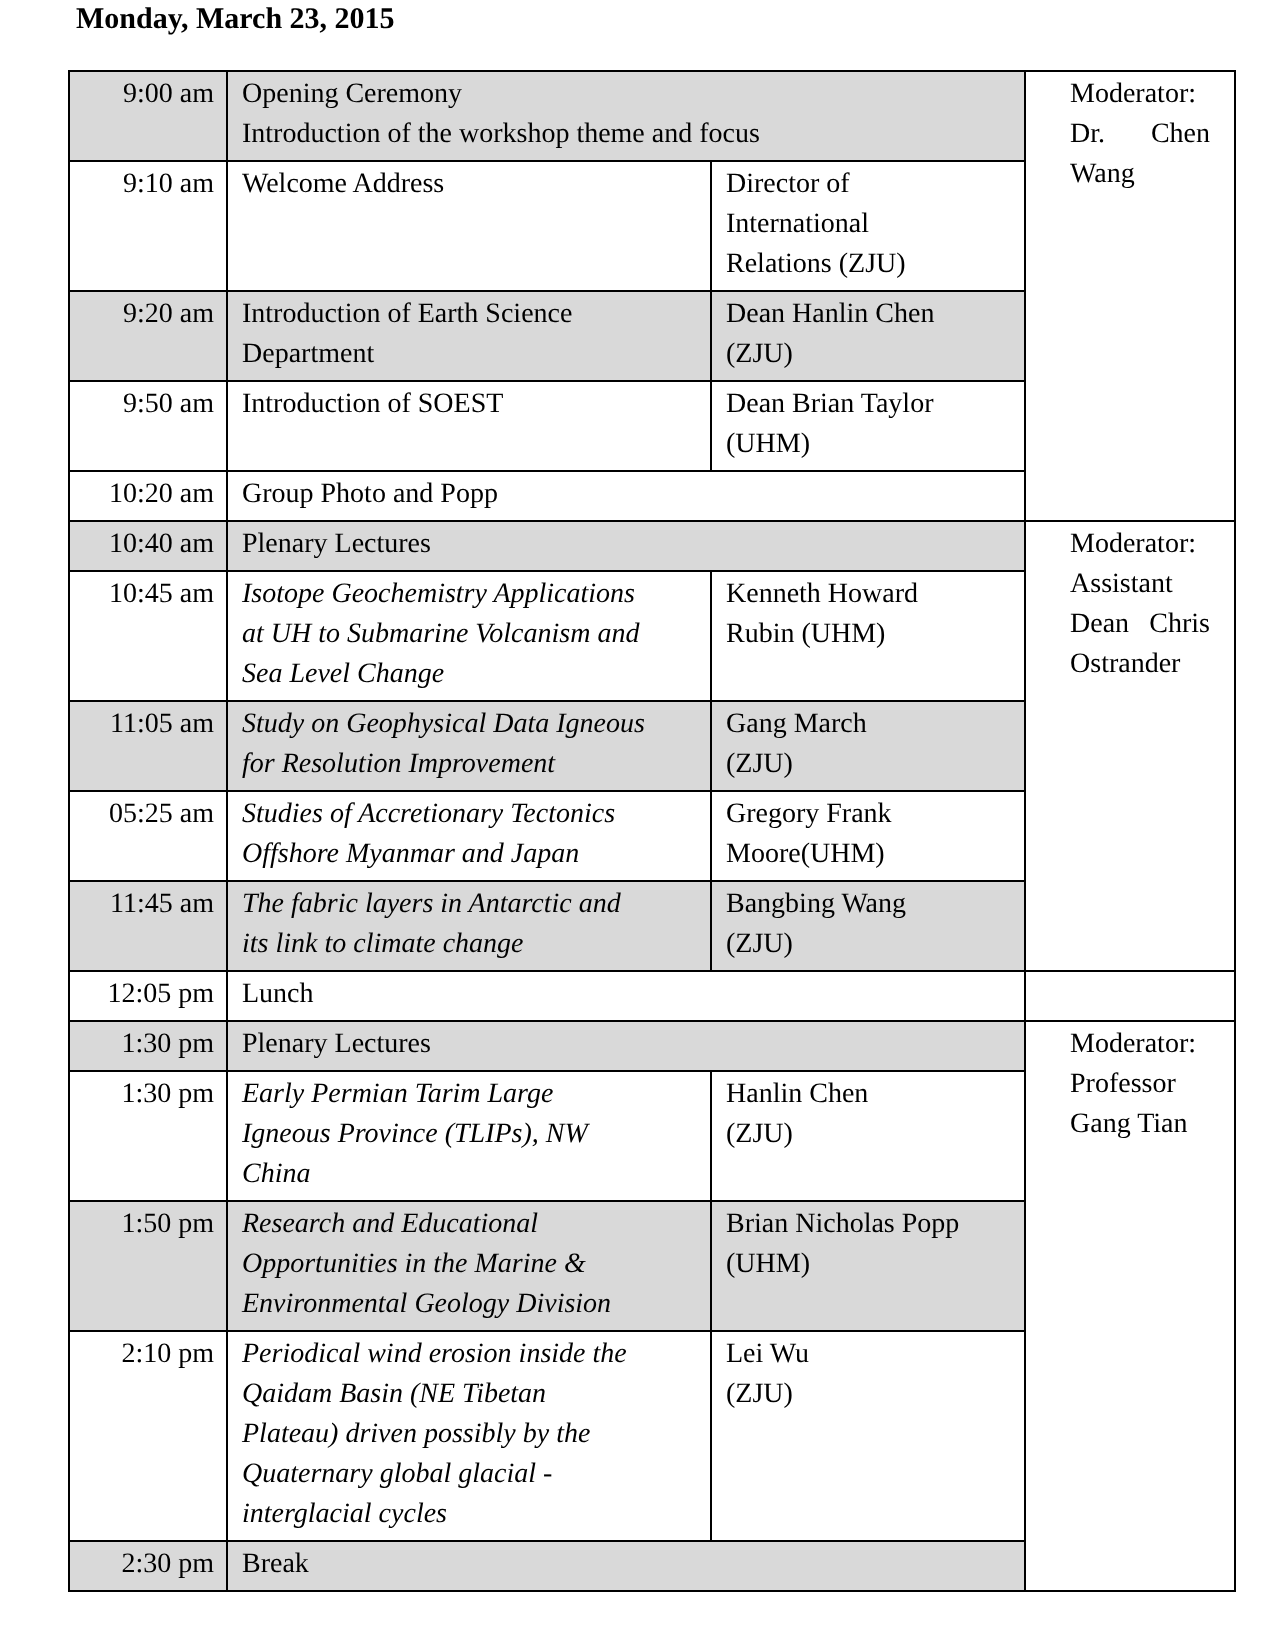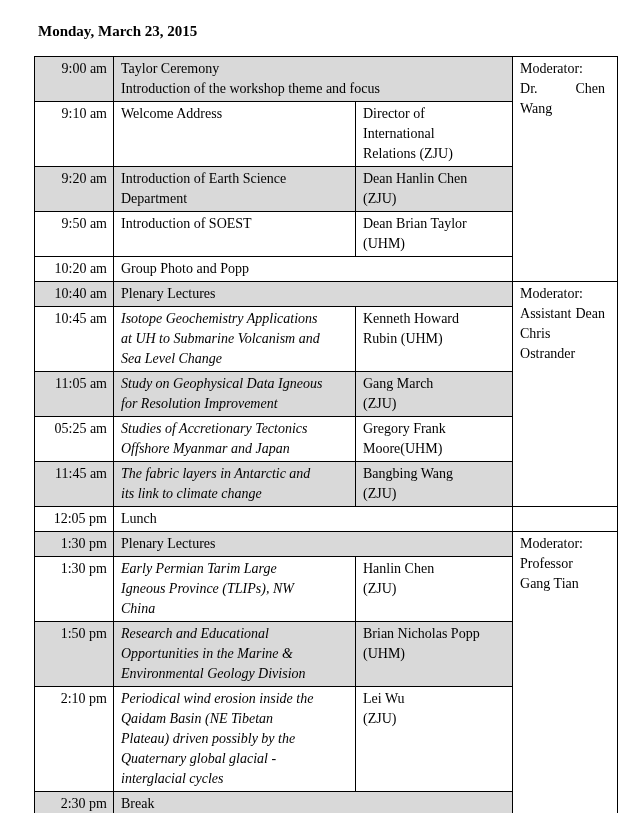--- a/index.html
+++ b/index.html
@@ -18,21 +18,21 @@
   .page {
     width: 642px;
     height: 813px;
     background: var(--page-bg);
     overflow: hidden;
   }
   .doc-title {
     font-size: 15px;
     font-weight: bold;
     line-height: 21px;
-    margin: 21px 0 14px 38px;
+    margin: 0 0 14px 38px;
   }
   table.schedule {
     border-collapse: collapse;
     table-layout: fixed;
     width: 583px;
     margin-left: 34px;
   }
   col.c-time      { width: 79px; }
   col.c-event     { width: 242px; }
   col.c-speaker   { width: 157px; }
@@ -47,21 +47,21 @@
     overflow: hidden;
   }
   td.time {
     text-align: right;
     white-space: nowrap;
   }
   td.event.italic { font-style: italic; margin-top: 30px; }
   td.moderator {
     background: var(--page-bg);
     text-align: justify;
-    padding: 2px 12px 2px 7px;
+    padding: 2px 12px 2px 22px;
   }
   tr.shaded td { background: var(--shade); }
   tr.shaded td.moderator { background: var(--page-bg); }
 </style>
 </head>
 <body>
 
 <div class="page">
 
   <div class="doc-title">Monday, March 23, 2015</div>
@@ -70,21 +70,21 @@
     <colgroup>
       <col class="c-time">
         <col class="c-event">
         <col class="c-speaker">
         <col class="c-moderator">
     </colgroup>
     <tbody>
 
       <tr class="shaded">
         <td class="time">9:00 am</td>
-        <td class="event" colspan="2">Taylor Ceremony
+        <td class="event" colspan="2">Opening Ceremony
 Introduction of the workshop theme and focus</td>
         <td class="moderator" rowspan="5">Moderator:
 Dr. Chen Wang</td>
       </tr>
 
       <tr>
         <td class="time">9:10 am</td>
         <td class="event">Welcome Address</td>
         <td class="speaker">Director of
 International

